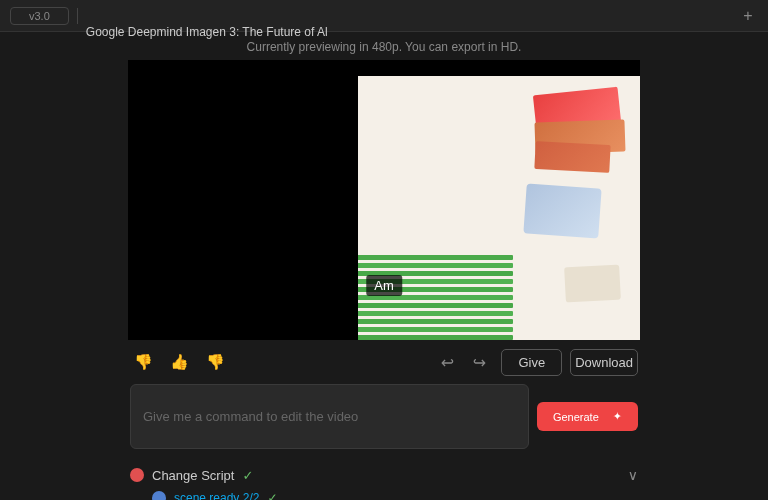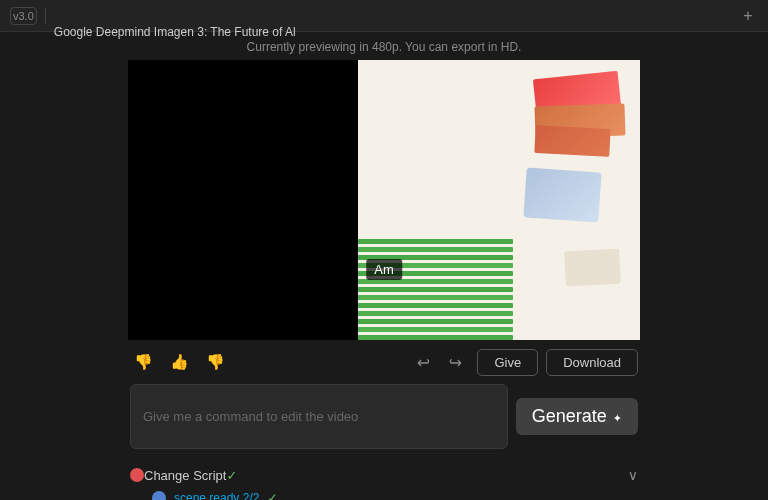--- a/index.html
+++ b/index.html
@@ -18,21 +18,21 @@
       align-items: center;
       height: 32px;
       background: #232323;
       border-bottom: 1px solid #333;
       padding: 0 10px;
       gap: 8px;
     }
     .version-badge {
       font-size: 11px;
       color: #888;
-      padding: 2px 2px;
+      padding: 2px 18px;
       border: 1px solid #444;
       border-radius: 4px;
     }
     .divider-v {
       width: 1px;
       height: 16px;
       background: #444;
     }
     .tab-title {
       font-size: 12px;
@@ -77,20 +77,21 @@
     }
 
     
     .video-frame {
       width: 100%;
       height: 100%;
       position: relative;
       display: flex;
       align-items: center;
       justify-content: center;
+      margin-top: 16px;
     }
 
     
     .video-content {
       position: absolute;
       right: 0;
       top: 0;
       width: 55%;
       height: 100%;
       overflow: hidden;
@@ -156,21 +157,21 @@
       padding: 5px 16px;
       border-radius: 5px;
       cursor: pointer;
       font-size: 13px;
     }
 
     .download-btn {
       background: none;
       border: 1px solid #555;
       color: #ccc;
-      padding: 5px 16px;
+      padding: 5px 4px;
       border-radius: 5px;
       cursor: pointer;
       font-size: 13px;
     }
 
     
     .command-bar {
       display: flex;
       align-items: center;
       padding: 0 130px;
@@ -183,42 +184,42 @@
       border: 1px solid #3a3a3a;
       border-radius: 6px;
       color: #aaa;
       font-size: 13px;
       padding: 24px 12px;
       outline: none;
     }
     .command-input::placeholder { color: #666; }
 
     .generate-btn {
-      background: #404040;
+      background: #ef4444;
       border: none;
       color: #fff;
       padding: 8px 16px;
       border-radius: 6px;
       cursor: pointer;
-      font-size: 18px;
-      display: flex;
-      align-items: center;
-      gap: 6px;
+      font-size: 11px;
+      display: flex;
+      align-items: center;
+      gap: 14px;
       white-space: nowrap;
     }
     .generate-icon::after { content: '✦'; font-size: 11px; }
 
     
     .script-section {
       padding: 4px 130px;
     }
     .script-header {
       display: flex;
       align-items: center;
-      gap: 0;
+      gap: 8px;
       padding: 4px 0;
       cursor: pointer;
     }
     .script-dot {
       width: 14px;
       height: 14px;
       border-radius: 50%;
       background: #e05050;
       flex-shrink: 0;
     }

